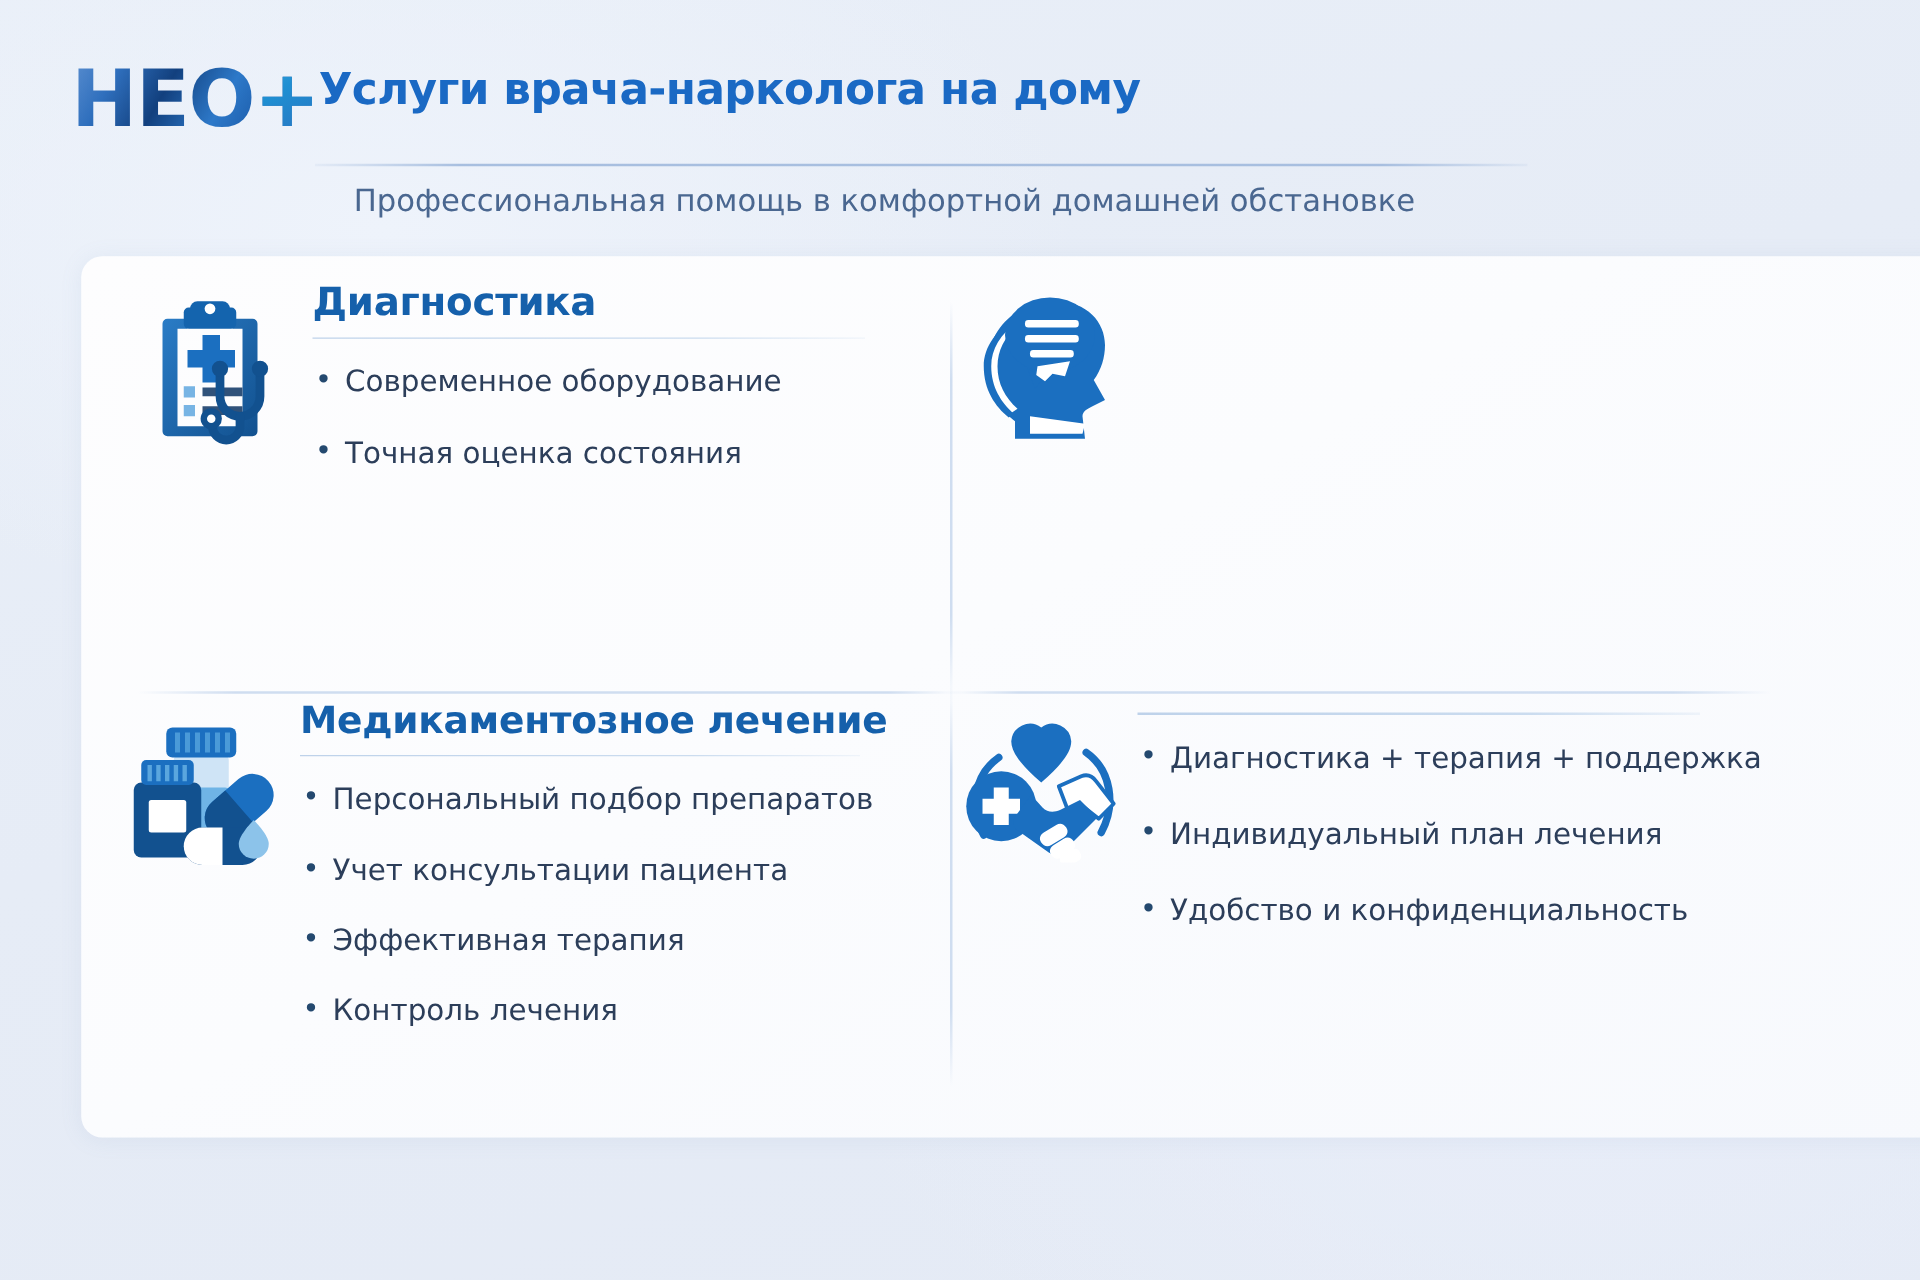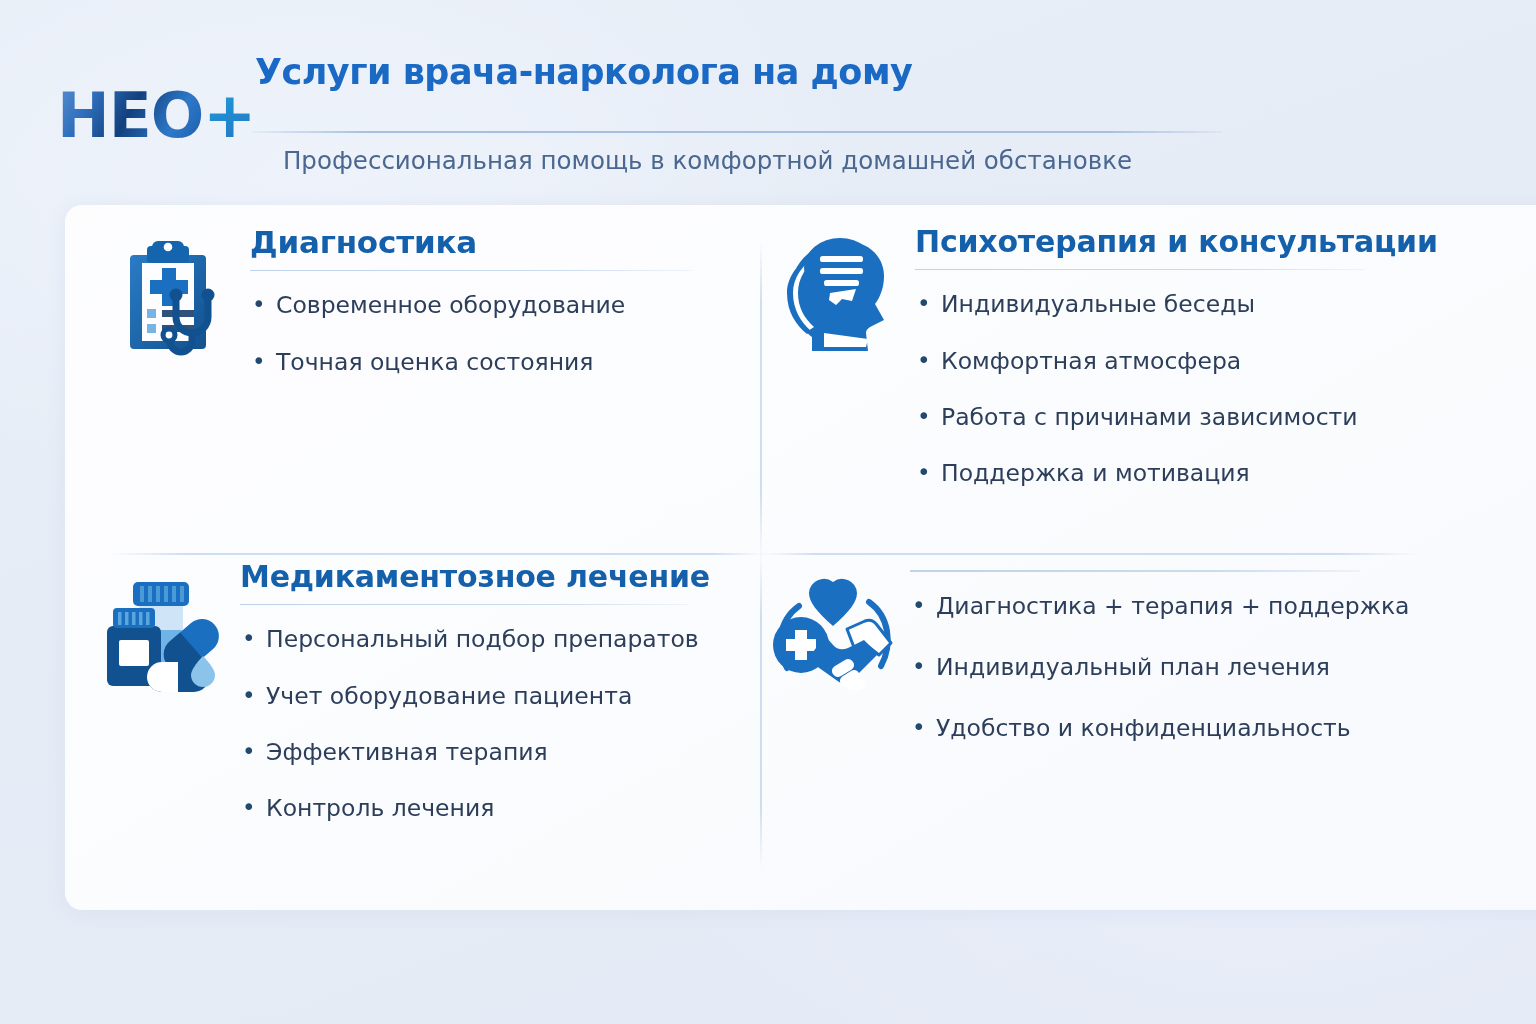--- a/index.html
+++ b/index.html
@@ -17,21 +17,20 @@
   #header { position:absolute; left:0; top:0; width:1536px; height:195px; }
 
   #logo {
     position:absolute; left:57px; top:48px;
     font-size:63px; font-weight:bold; letter-spacing:-1px;
     line-height:1;
     background-image: linear-gradient(120deg,#5b8fd0 0%,#2f6fbd 18%,#12407e 38%,#2d79c9 60%,#1b5aa8 78%,#2e9ad6 100%);
     -webkit-background-clip:text; background-clip:text;
     color:transparent; -webkit-text-fill-color:transparent;
     font-family:"DejaVu Sans", sans-serif;
-    margin-top:36px;
   }
   #logo .plus {
     background-image: linear-gradient(150deg,#3fa5dd 0%,#1f8fd2 40%,#2a6fbe 100%);
     -webkit-background-clip:text; background-clip:text;
     color:transparent; -webkit-text-fill-color:transparent;
   }
 
   #main-title {
     position:absolute; left:255px; top:52px;
     font-size:35px; font-weight:bold; color:#1a69c4;
@@ -171,30 +170,20 @@
         <path d="M38 18 C20 27 9 42 9 58 c0 19 9 32 20 41 l4 -3 c-10 -9 -18 -21 -18 -38 0 -15 9 -29 26 -38 z" fill="#1b6fc0"></path>
         <ellipse cx="62" cy="33" rx="36" ry="30" fill="#1b6fc0"></ellipse>
         <path d="M44 60 l6 16 8 -10 z" fill="#1b6fc0"></path>
         <rect x="42" y="21" width="43" height="6" rx="2.6" fill="#ffffff"></rect>
         <rect x="42" y="33" width="43" height="6" rx="2.6" fill="#ffffff"></rect>
         <rect x="46" y="45" width="35" height="6" rx="2.6" fill="#ffffff"></rect>
         <path d="M52 58 l26 -4 -4 12 -10 -2 -6 6 -7 -5 z" fill="#ffffff"></path>
         <path d="M46 98 l44 6 -2 8 H46 z" fill="#ffffff"></path>
       </svg>
     </div>
-    <div class="body-col">
-      <div class="card-title">Психотерапия и консультации</div>
-      <div class="title-rule"></div>
-      <ul class="bullets">
-        <li>Индивидуальные беседы</li>
-        <li>Комфортная атмосфера</li>
-        <li>Работа с причинами зависимости</li>
-        <li>Поддержка и мотивация</li>
-      </ul>
-    </div>
   </div>
 
   <div class="quad" id="quad-2">
     <div class="icon-wrap">
       <svg width="128" height="122" viewBox="0 0 128 122">
         <rect x="40" y="30" width="44" height="68" rx="4" fill="#cfe4f6"></rect>
         <rect x="40" y="56" width="44" height="42" rx="3" fill="#6fb4e6"></rect>
         <rect x="34" y="8" width="56" height="24" rx="5" fill="#1b6fc0"></rect>
         <g fill="#4a9ad8">
           <rect x="41" y="12" width="4" height="16"></rect>
@@ -223,21 +212,21 @@
           <path d="M48 103 a15 15 0 0 1 15 -15 h16 v30 H63 a15 15 0 0 1 -15 -15 z" fill="#ffffff"></path>
         </g>
         <path d="M104 82 c0 0 -12 12 -12 19 a12 12 0 0 0 24 0 c0 -7 -12 -19 -12 -19 z" fill="#8cc3ea"></path>
       </svg>
     </div>
     <div class="body-col">
       <div class="card-title">Медикаментозное лечение</div>
       <div class="title-rule"></div>
       <ul class="bullets">
         <li>Персональный подбор препаратов</li>
-        <li>Учет оборудование пациента</li>
+        <li>Учет консультации пациента</li>
         <li>Эффективная терапия</li>
         <li>Контроль лечения</li>
       </ul>
     </div>
   </div>
 
   <div class="quad" id="quad-3">
     <div class="icon-wrap">
       <svg width="128" height="118" viewBox="0 0 128 118">
         <path d="M30 34 C10 48 6 76 18 96" fill="none" stroke="#1b6fc0" stroke-width="6" stroke-linecap="round"></path>

